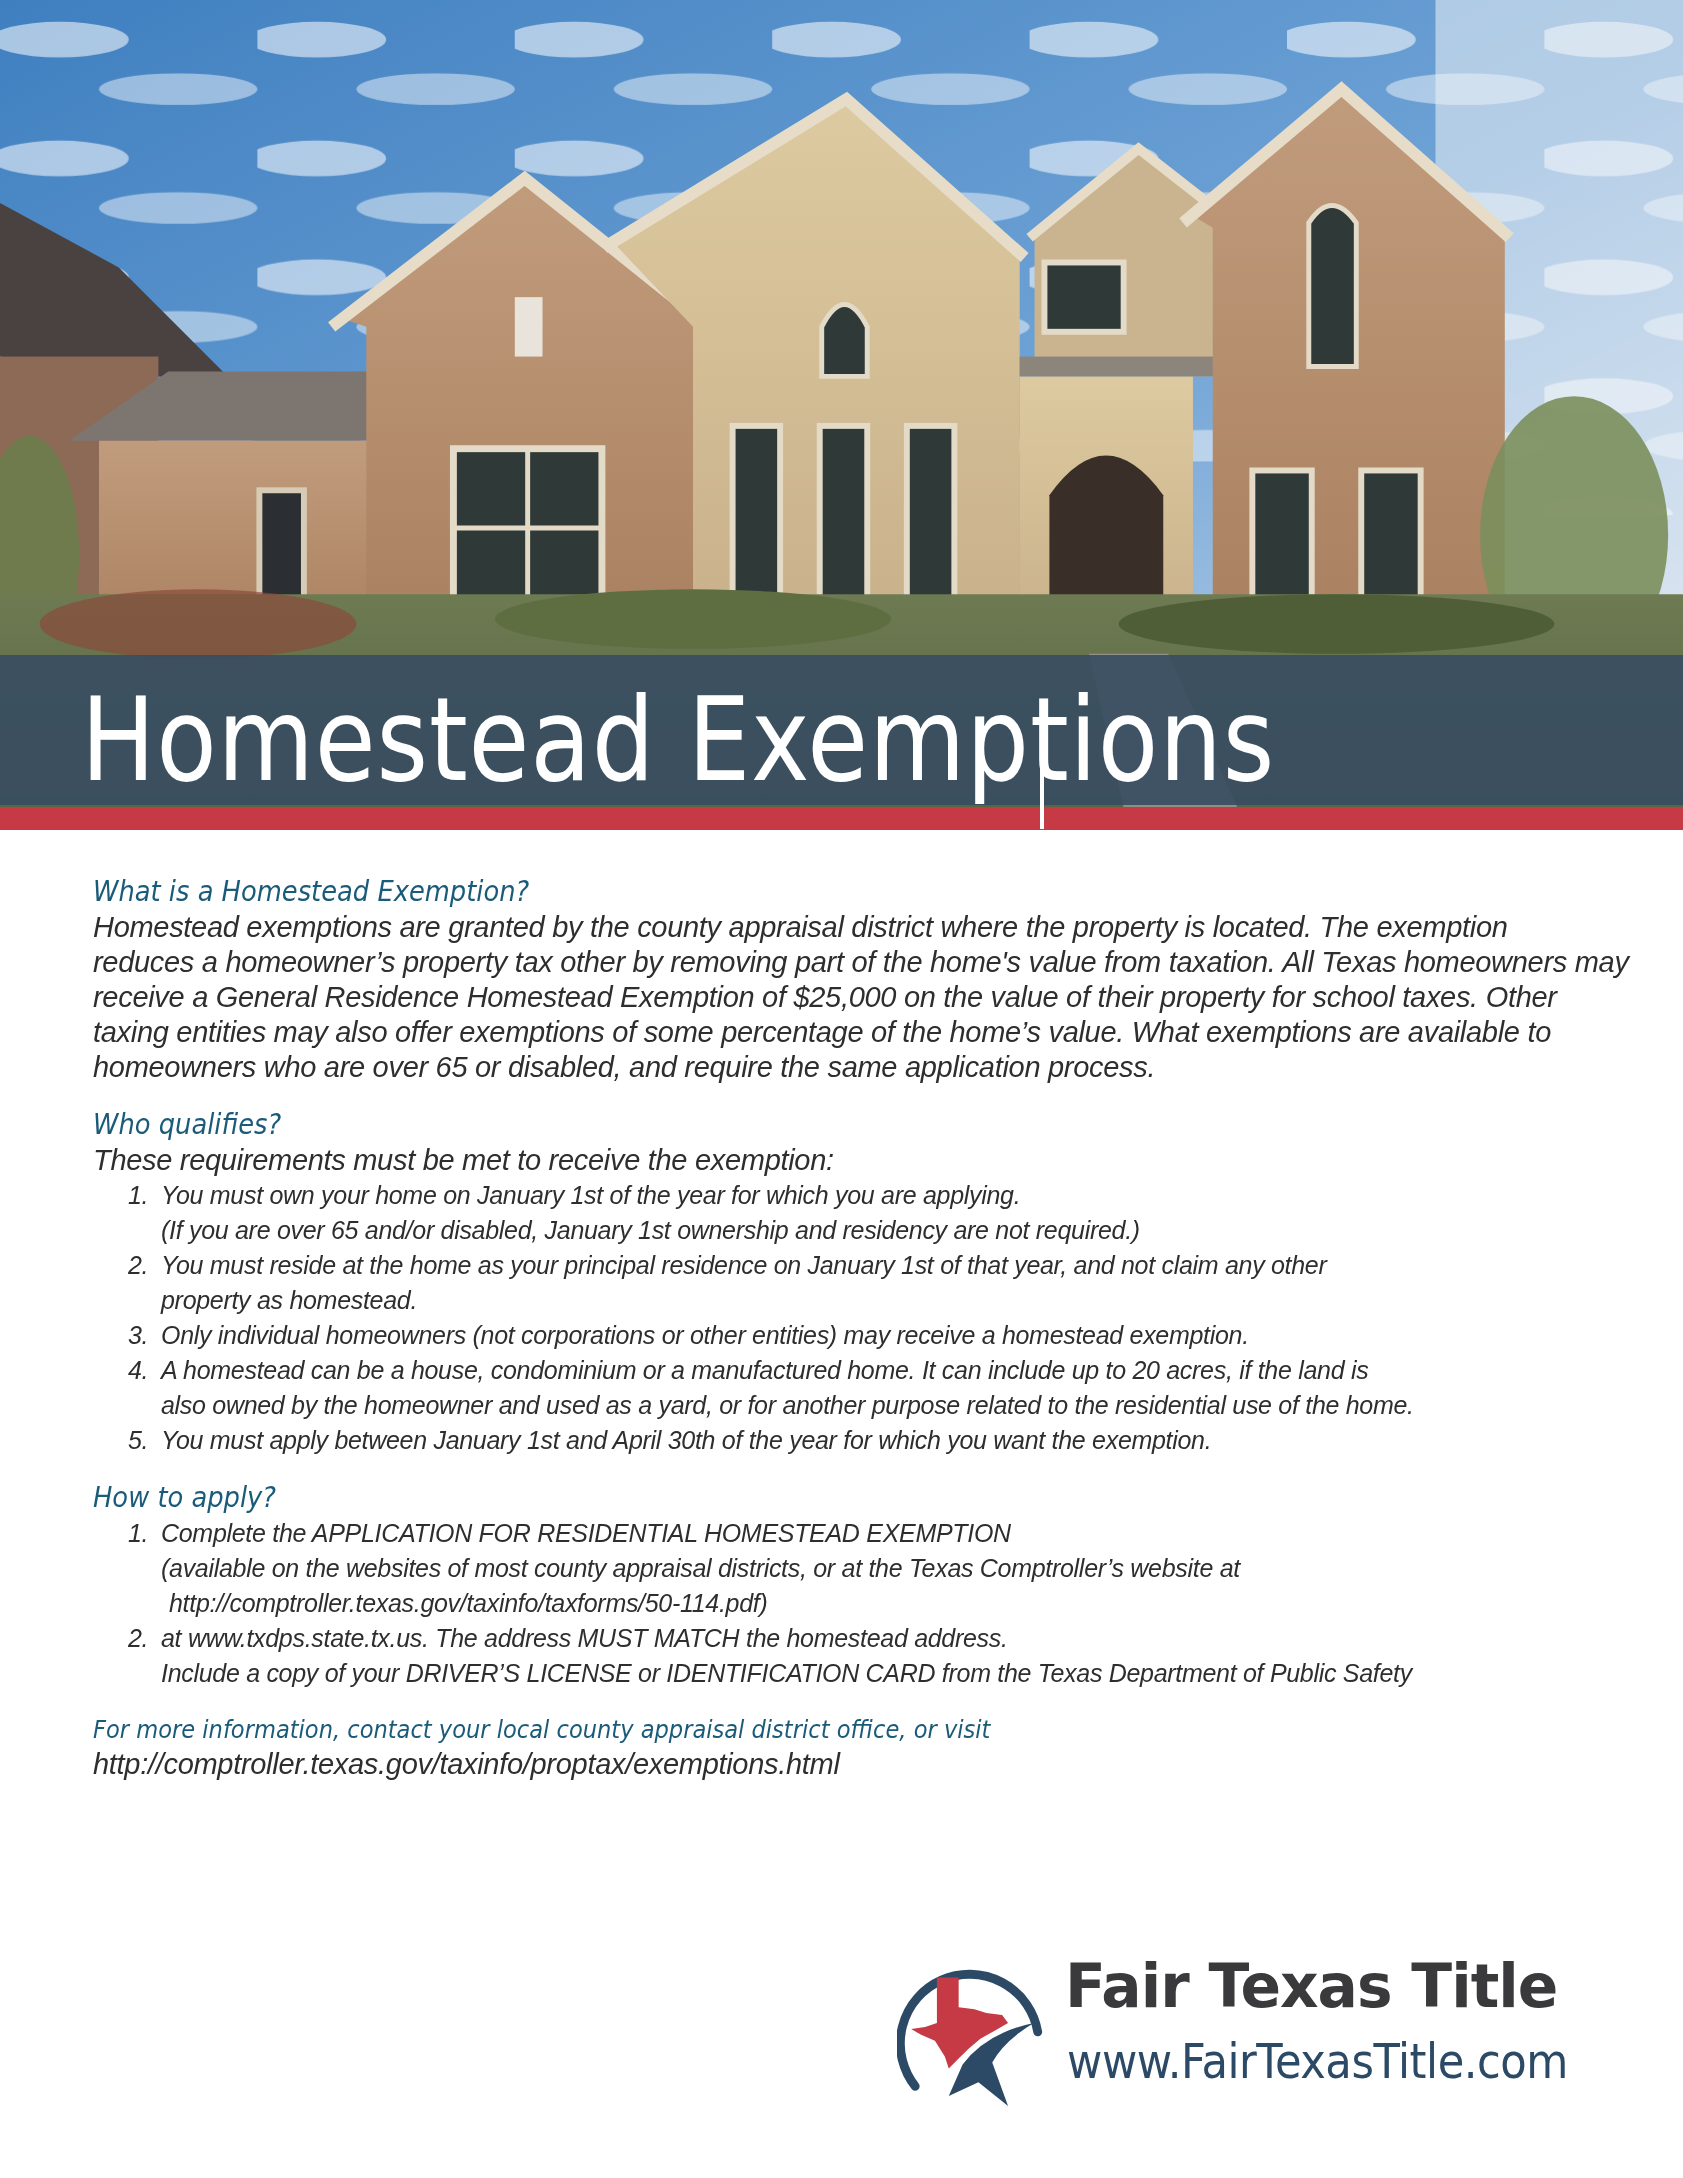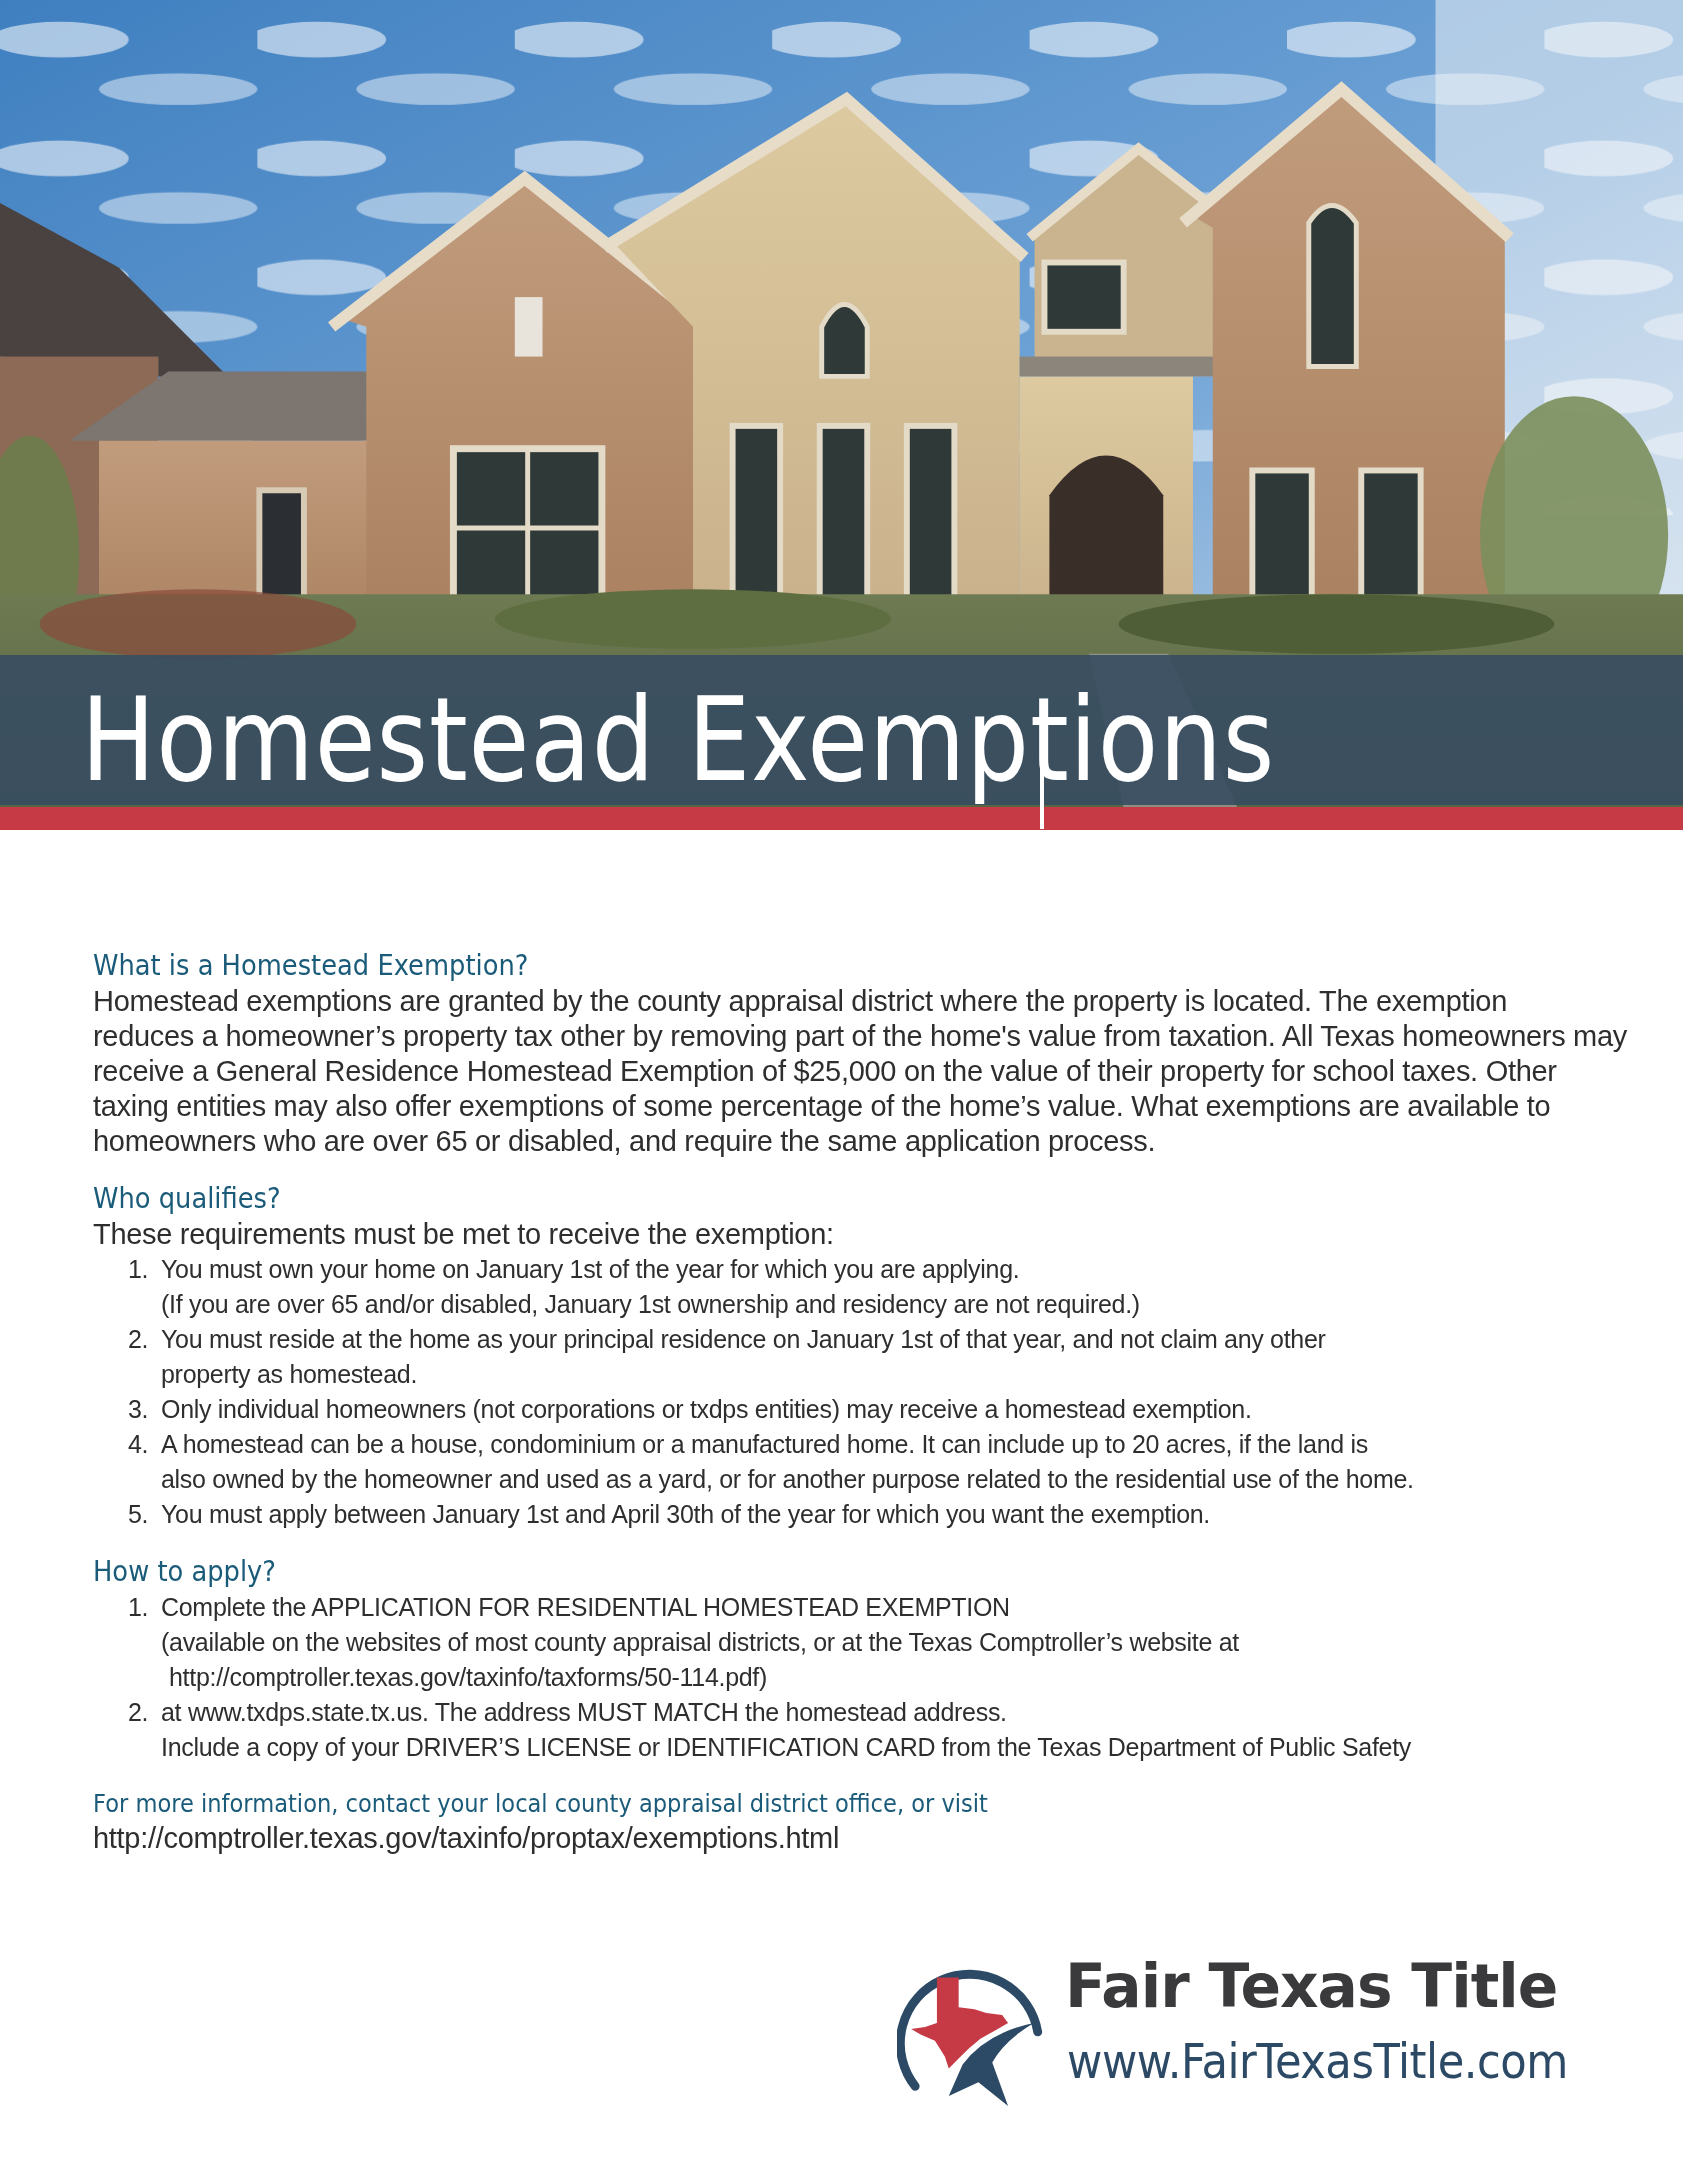--- a/index.html
+++ b/index.html
@@ -10,21 +10,21 @@
   .hero svg.photo { position: absolute; left: 0; top: 0; width: 1683px; height: 830px; display: block; }
 
   .banner { position: absolute; left: 0; top: 655px; width: 1683px; height: 150px;
             background: rgba(55, 76, 98, 0.90); }
   .banner-title { position: absolute; left: 81px; top: 683px; font-family: "DejaVu Sans", sans-serif;
                   font-size: 115px; font-weight: 400; color: #ffffff; letter-spacing: 1px;
                   line-height: 1; white-space: nowrap; transform: scaleX(0.86); transform-origin: left top; }
   .red-stripe { position: absolute; left: 0; top: 807px; width: 1683px; height: 23px; background: #c53a44; }
   .stripe-gap { position: absolute; left: 1040px; top: 762px; width: 4px; height: 67px; background: #ffffff; }
 
-  .content { position: absolute; left: 93px; top: 948px; width: 1544px; }
+  .content { position: absolute; left: 93px; top: 874px; width: 1544px; font-style: italic; }
   .section-heading { font-family: "DejaVu Sans", sans-serif; color: #1b5b7a; font-size: 28px;
                      line-height: 36px; transform: scaleX(0.92); transform-origin: left; white-space: nowrap; }
   .para { font-size: 29px; line-height: 35px; color: #2e2e2e; letter-spacing: -0.3px; }
   .para-block { margin-bottom: 22px; }
   .list { list-style: none; }
   .list li { position: relative; padding-left: 68px; font-size: 25px; line-height: 35px; color: #2e2e2e; letter-spacing: -0.3px; }
   .list li .num { position: absolute; left: 35px; top: 0; }
   .list li .line { display: block; }
   .indent-extra { padding-left: 8px; }
 
@@ -145,21 +145,21 @@
         <span class="line">You must own your home on January 1st of the year for which you are applying.</span>
         <span class="line">(If you are over 65 and/or disabled, January 1st ownership and residency are not required.)</span>
       </li>
       <li>
         <span class="num">2.</span>
         <span class="line">You must reside at the home as your principal residence on January 1st of that year, and not claim any other</span>
         <span class="line">property as homestead.</span>
       </li>
       <li>
         <span class="num">3.</span>
-        <span class="line">Only individual homeowners (not corporations or txdps entities) may receive a homestead exemption.</span>
+        <span class="line">Only individual homeowners (not corporations or other entities) may receive a homestead exemption.</span>
       </li>
       <li>
         <span class="num">4.</span>
         <span class="line">A homestead can be a house, condominium or a manufactured home. It can include up to 20 acres, if the land is</span>
         <span class="line">also owned by the homeowner and used as a yard, or for another purpose related to the residential use of the home.</span>
       </li>
       <li>
         <span class="num">5.</span>
         <span class="line">You must apply between January 1st and April 30th of the year for which you want the exemption.</span>
       </li>

